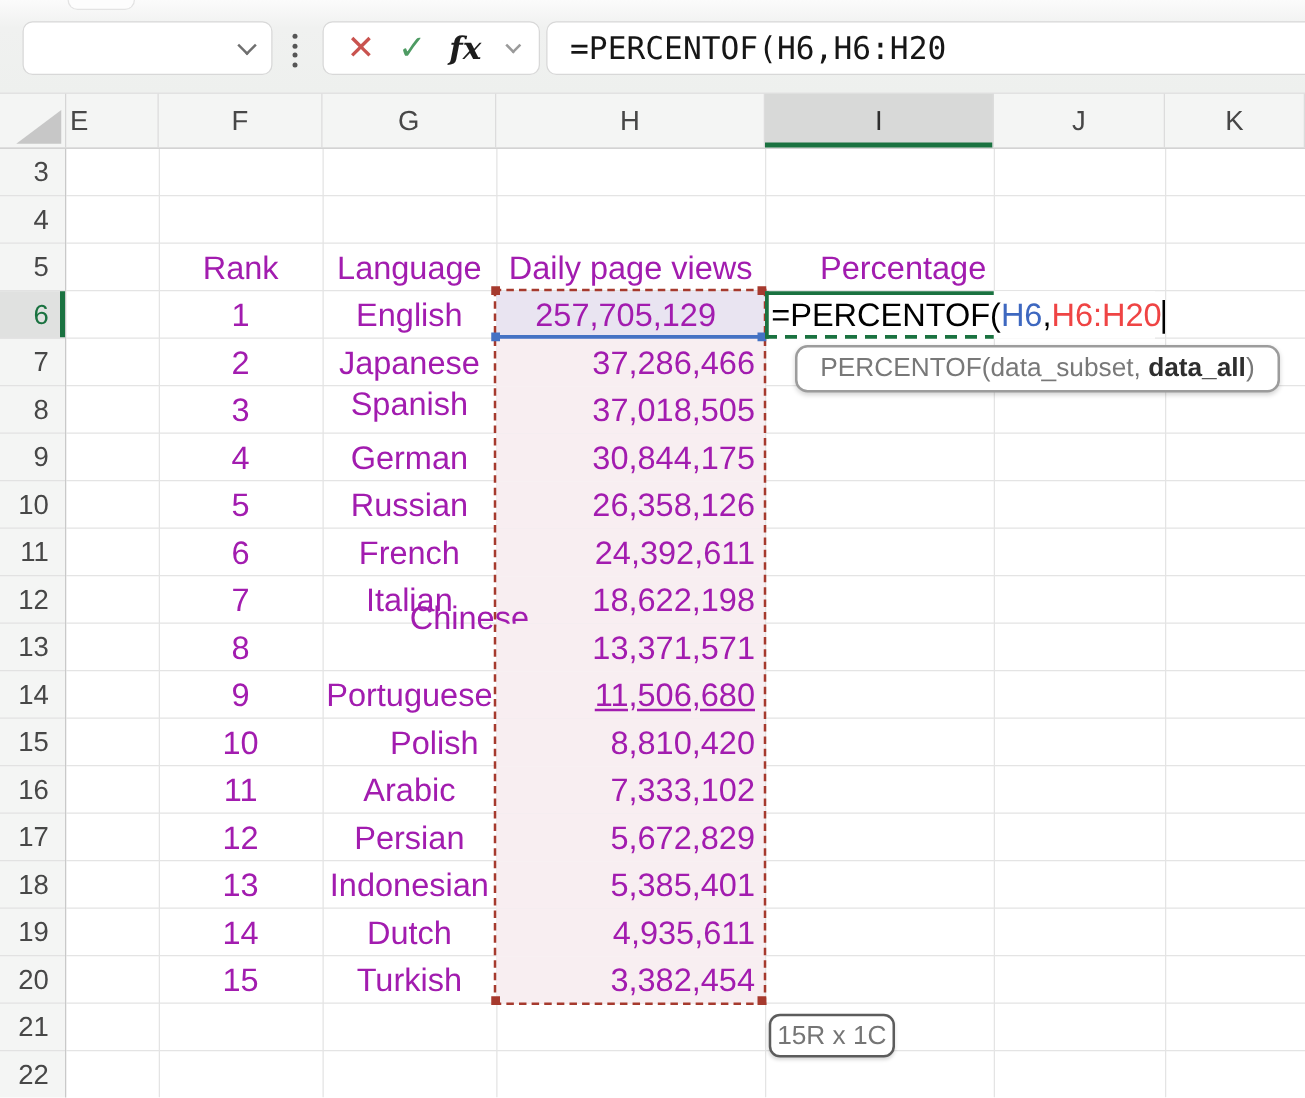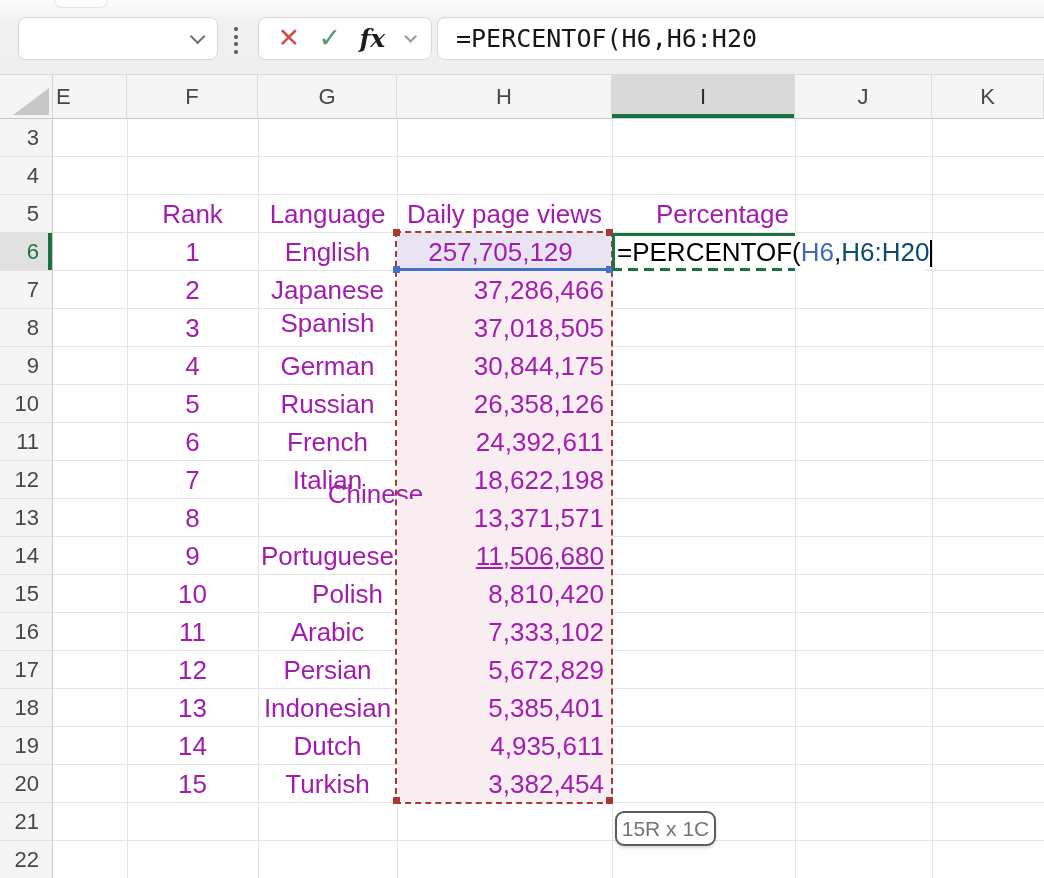--- a/index.html
+++ b/index.html
@@ -121,21 +121,21 @@
     background: #ffffff; z-index: 9; display: flex; align-items: center;
   }
   .edit-cell .b-left { position: absolute; left: 0; top: 0; width: 3px; height: 38px; background: #1a7240; }
   .edit-cell .b-top { position: absolute; left: 0; top: 0; width: 183px; height: 3px; background: #1a7240; }
   .edit-cell .b-bottom {
     position: absolute; left: 0; bottom: 0; width: 183px; height: 3px;
     background: repeating-linear-gradient(90deg, #1a7240 0 10px, #ffffff 10px 16px);
   }
   .edit-formula { font-size: 26px; padding-left: 5px; white-space: pre; color: #000; }
   .ref1 { color: #3e68c0; }
-  .ref2 { color: #0c4a6e; }
+  .ref2 { color: #ef4444; }
   .caret { display: inline-block; width: 2px; height: 27px; background: #000; vertical-align: middle; margin-left: 1px; }
 
   .fn-tooltip {
     position: absolute; left: 636px; top: 276px; width: 388px; height: 38px;
     background: #fff; border: 2px solid #9c9c9c; border-radius: 10px;
     box-shadow: 0 2px 4px rgba(0,0,0,0.18);
     display: flex; align-items: center; justify-content: center;
     font-size: 21px; color: #787878; z-index: 12; white-space: pre;
   }
   .fn-tooltip b { color: #2e2e2e; font-weight: 700; }
@@ -316,15 +316,16 @@
   <div class="sq blue overlay" style="left:393px;top:266px"></div>
   <div class="sq blue overlay" style="left:606px;top:266px"></div>
 
   <div class="edit-cell">
     <span class="b-left"></span>
       <span class="b-top"></span>
       <span class="b-bottom"></span>
     <span class="edit-formula"><span>=PERCENTOF(</span><span class="ref1">H6</span><span>,</span><span class="ref2">H6:H20</span><span class="caret"></span></span>
   </div>
 
+  <div class="fn-tooltip"><span>PERCENTOF(data_subset, </span><b>data_all</b><span>)</span></div>
 
   <div class="sel-badge">15R x 1C</div>
 </div>
 
 </body></html>

